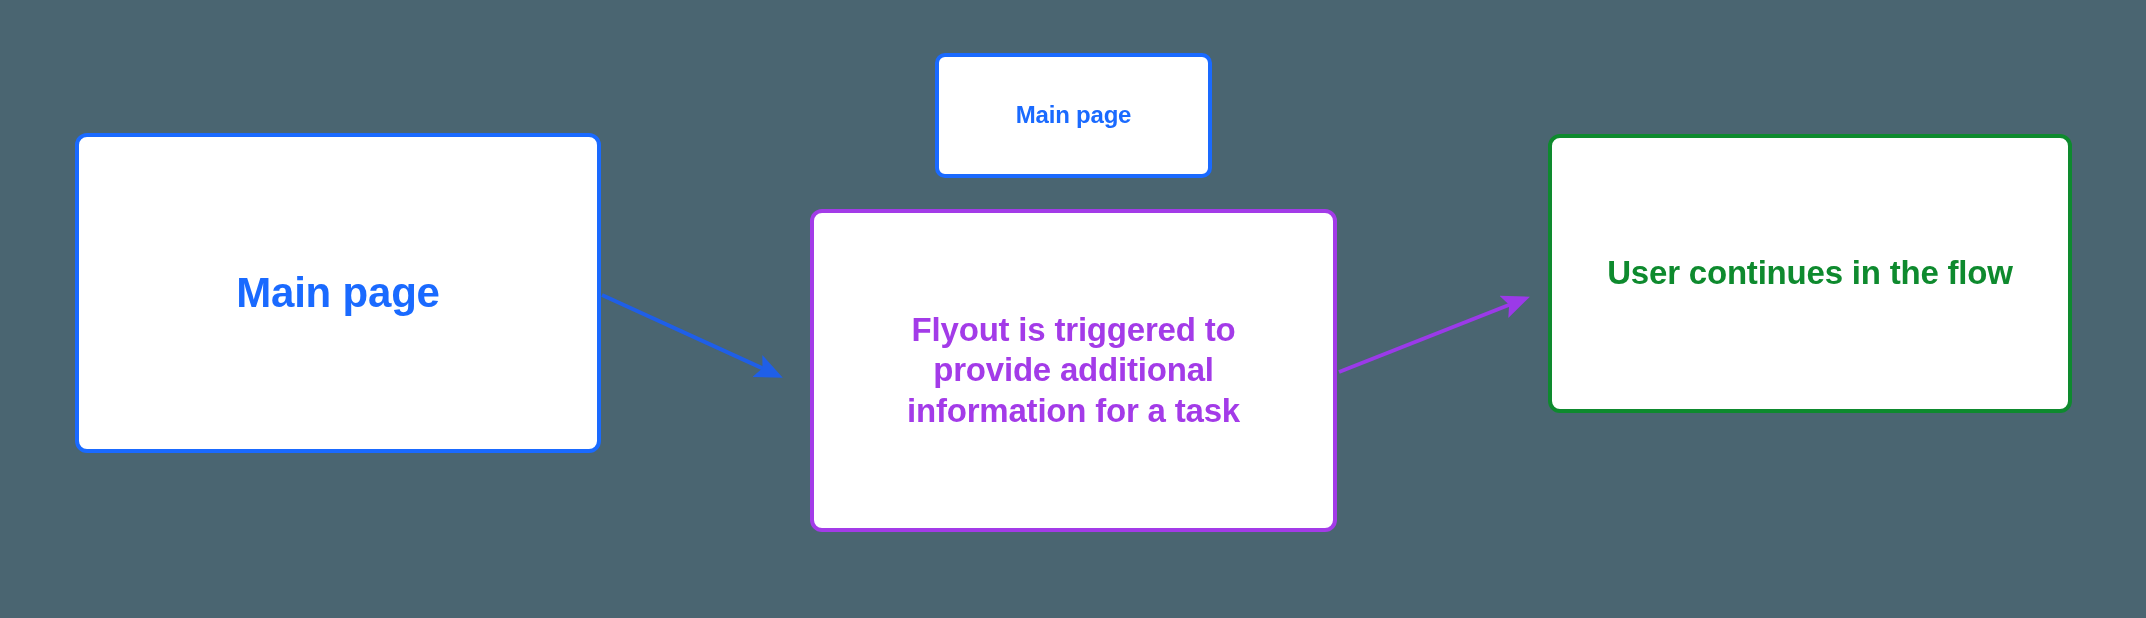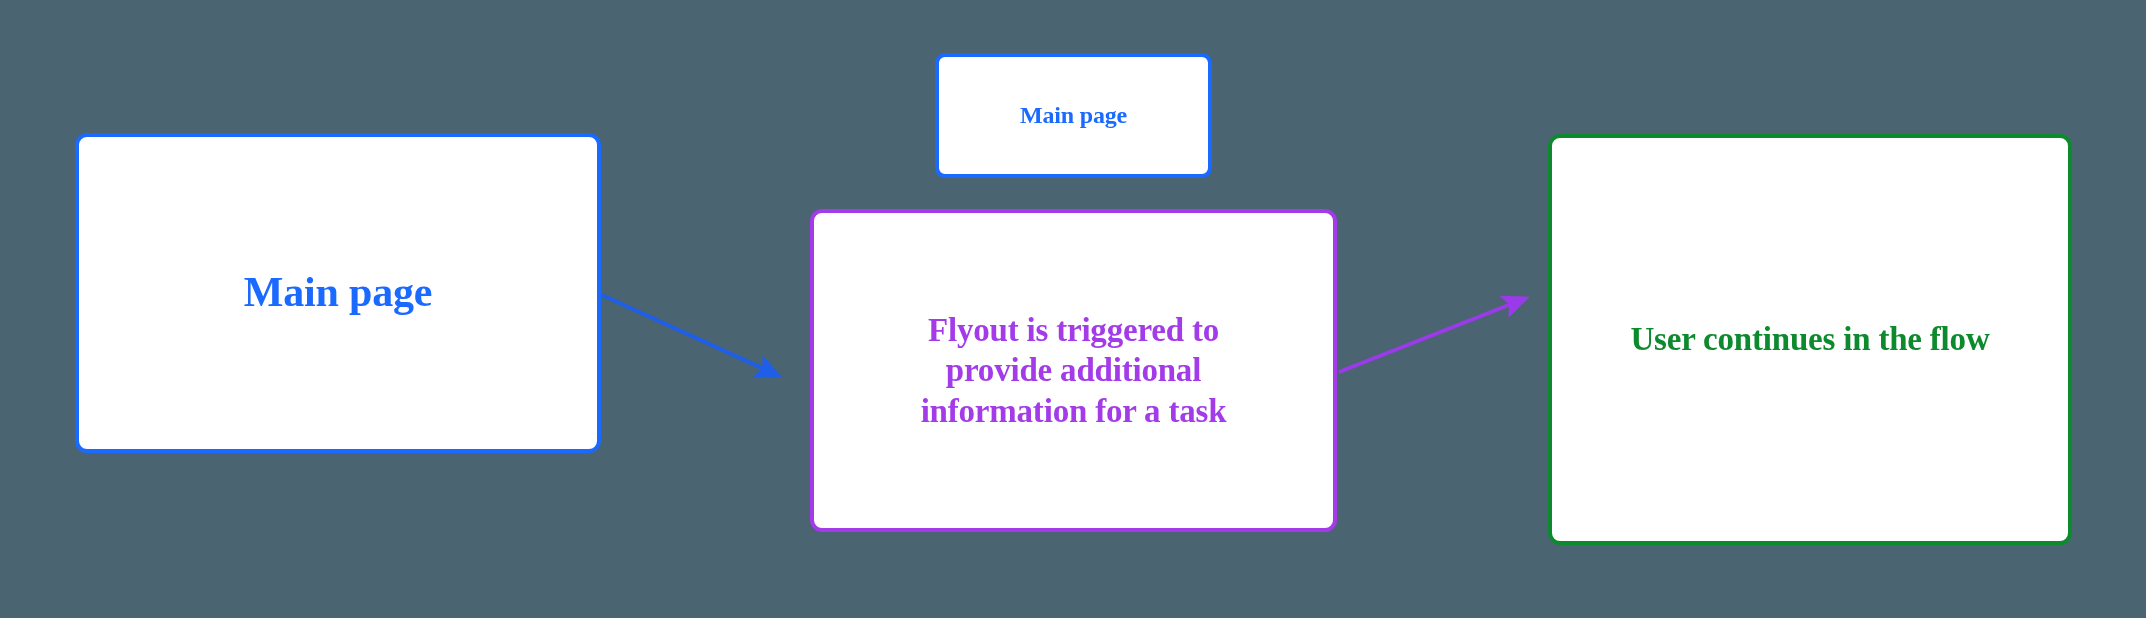--- a/index.html
+++ b/index.html
@@ -26,21 +26,20 @@
     border-style: solid;
     border-radius: 12px;
     box-sizing: border-box;
     display: flex;
     align-items: center;
     justify-content: center;
     text-align: center;
     font-weight: bold;
     line-height: 1.18;
     letter-spacing: -0.2px;
-    font-family: Liberation Serif, serif;
   }
 
   
   #node-main-page {
     left: 75px;
     top: 133px;
     width: 526px;
     height: 320px;
     border-width: 4px;
     border-color: #1a6aff;
@@ -80,21 +79,21 @@
     font-size: 33px;
     line-height: 1.22;
     max-width: 400px;
   }
 
   
   #node-outcome {
     left: 1548px;
     top: 134px;
     width: 524px;
-    height: 411px;
+    height: 279px;
     border-width: 4px;
     border-color: #0e8a2e;
   }
   #node-outcome .node-label {
     color: #0e8a2e;
     font-size: 33px;
   }
 
   .edge-layer {
     position: absolute;

